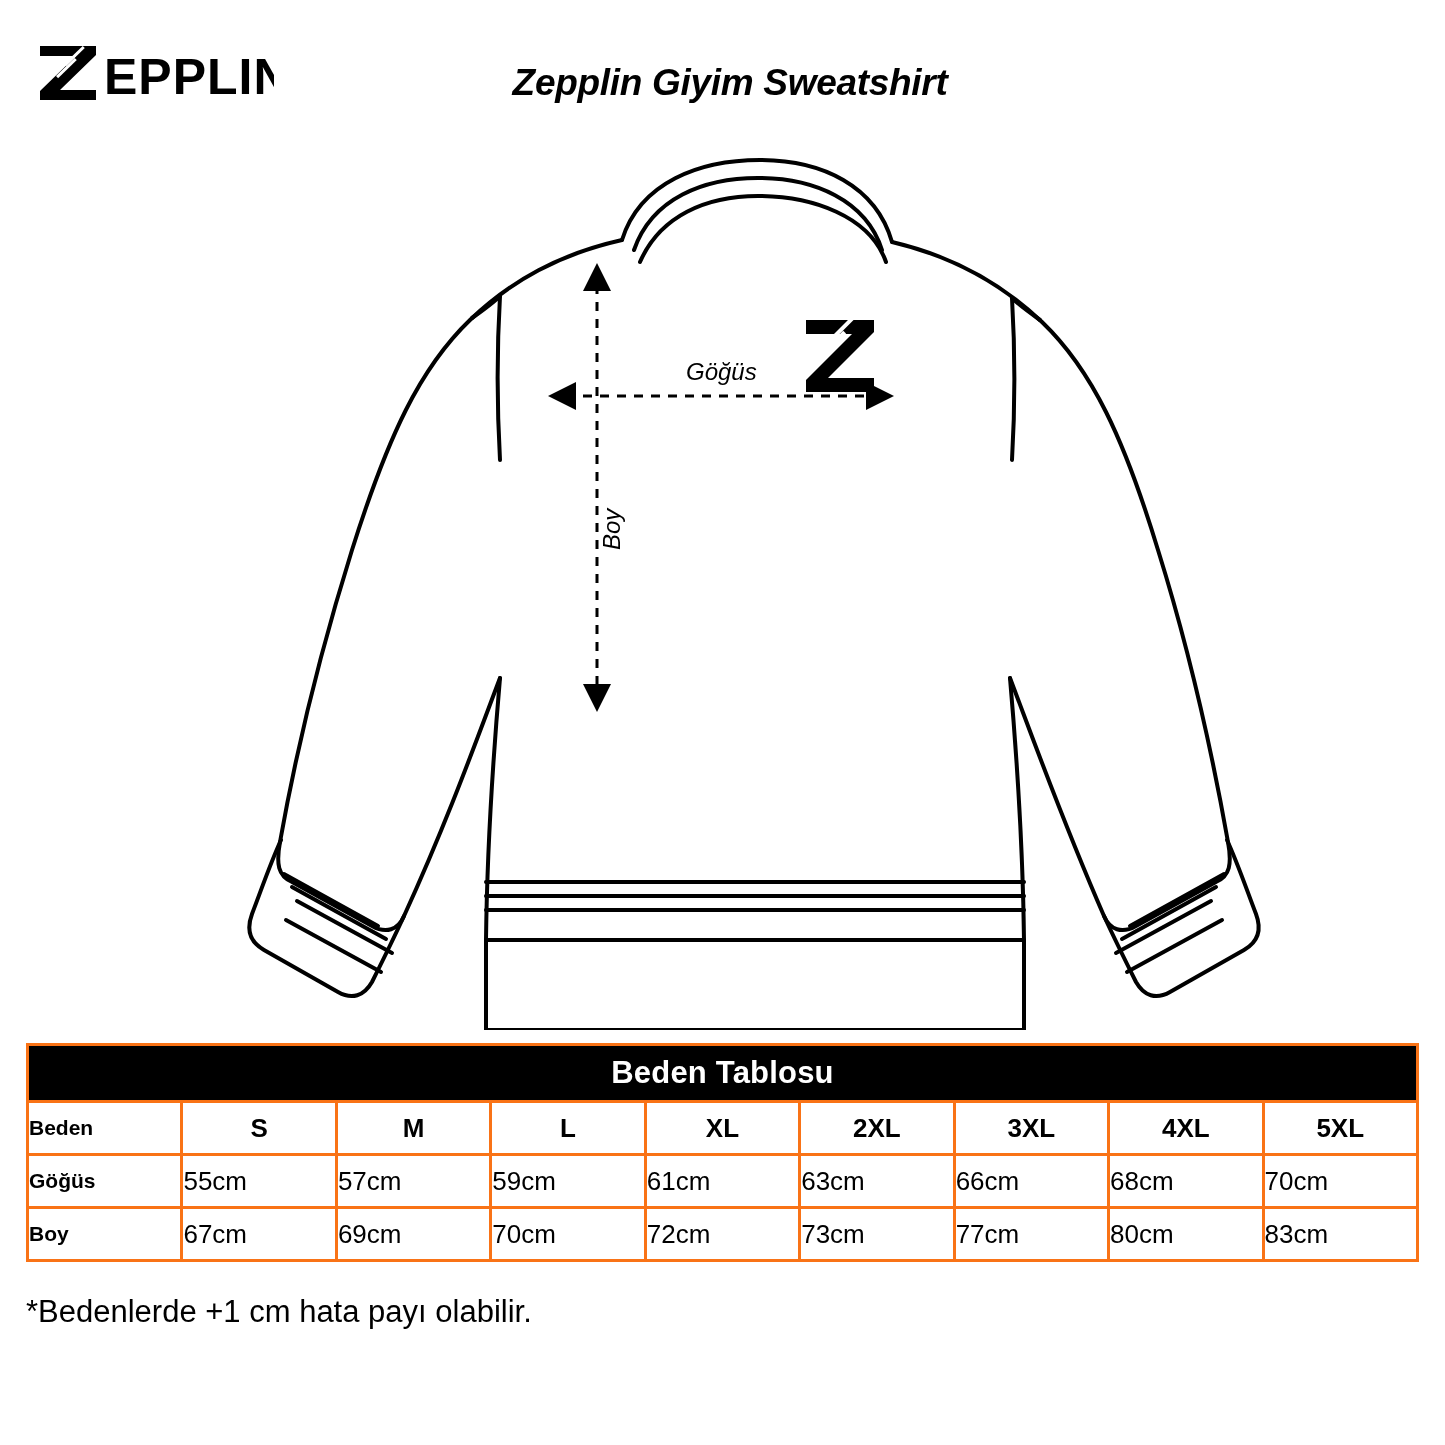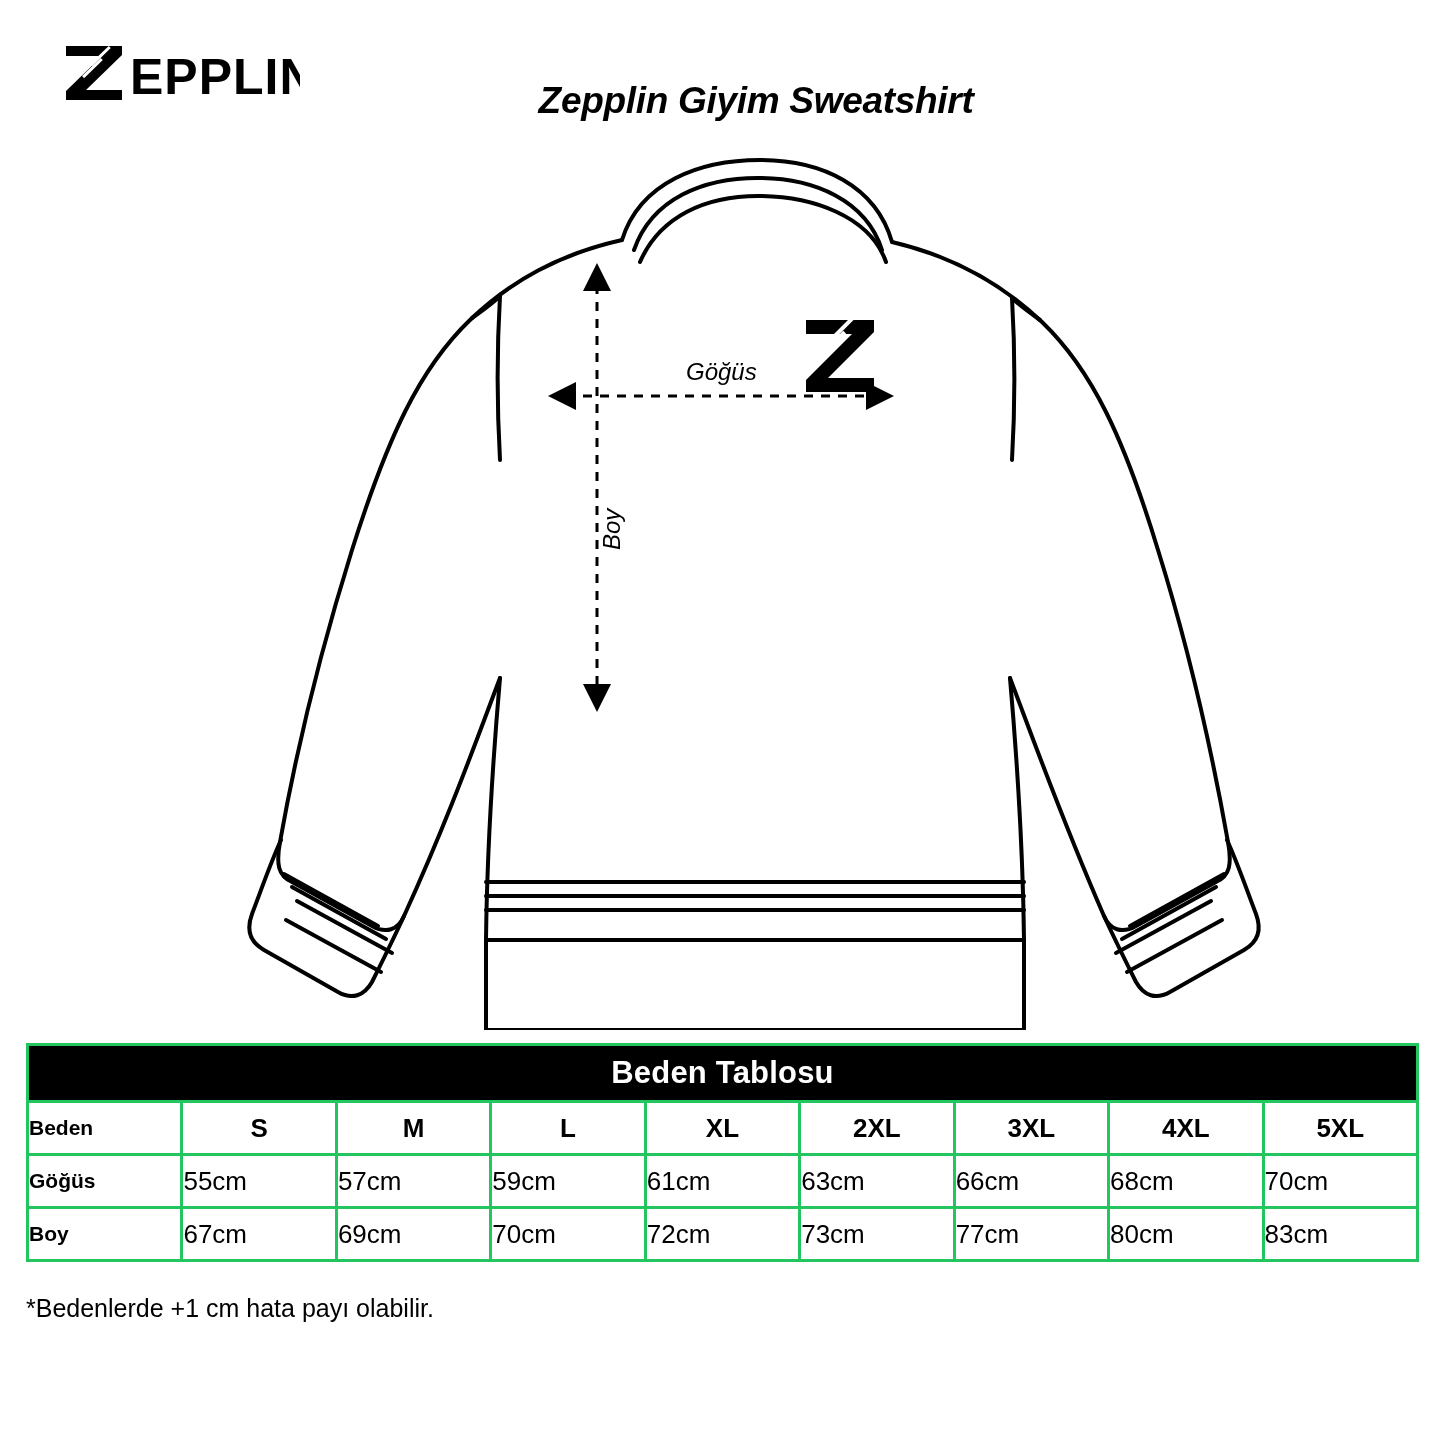--- a/index.html
+++ b/index.html
@@ -16,35 +16,34 @@
     overflow: hidden;
   }
 
   
   .header {
     position: absolute;
     top: 0;
     left: 0;
     width: 1143px;
     height: 140px;
-    margin-left: 26px;
   }
   .brand-logo {
     position: absolute;
     left: 34px;
     top: 42px;
     width: 240px;
     height: 62px;
   }
   .brand-logo svg { display: block; }
 
   .page-title {
     position: absolute;
     left: 400px;
-    top: 80px;
+    top: 62px;
     width: 660px;
     text-align: center;
     font-size: 37px;
     font-style: italic;
     letter-spacing: -0.3px;
     white-space: nowrap;
   }
   .page-title .t-normal { font-weight: 600; }
   .page-title .t-bold { font-weight: 800; }
 
@@ -79,21 +78,21 @@
   
   .size-table {
     position: absolute;
     left: 26px;
     top: 1043px;
     width: 1393px;
     border-collapse: collapse;
     table-layout: fixed;
   }
   .size-table td, .size-table th {
-    border: 3px solid #22c55e;
+    border: 3px solid #f97316;
     padding: 0;
   }
   .table-title {
     background: #000000;
     color: #ffffff;
     font-size: 31px;
     font-weight: 700;
     text-align: center;
     height: 54px;
     letter-spacing: 0.2px;
@@ -115,21 +114,21 @@
     font-size: 26px;
     text-align: left;
     padding-left: 16px;
     height: 50px;
     margin-top: 8px;
   }
   .footnote {
     position: absolute;
     left: 26px;
     top: 1294px;
-    font-size: 25px;
+    font-size: 31px;
     color: #000;
   }
 </style>
 </head>
 <body>
 
 <div class="header">
 
   <div class="brand-logo">
     <svg width="240" height="62" viewBox="0 0 240 62" xmlns="http://www.w3.org/2000/svg">

